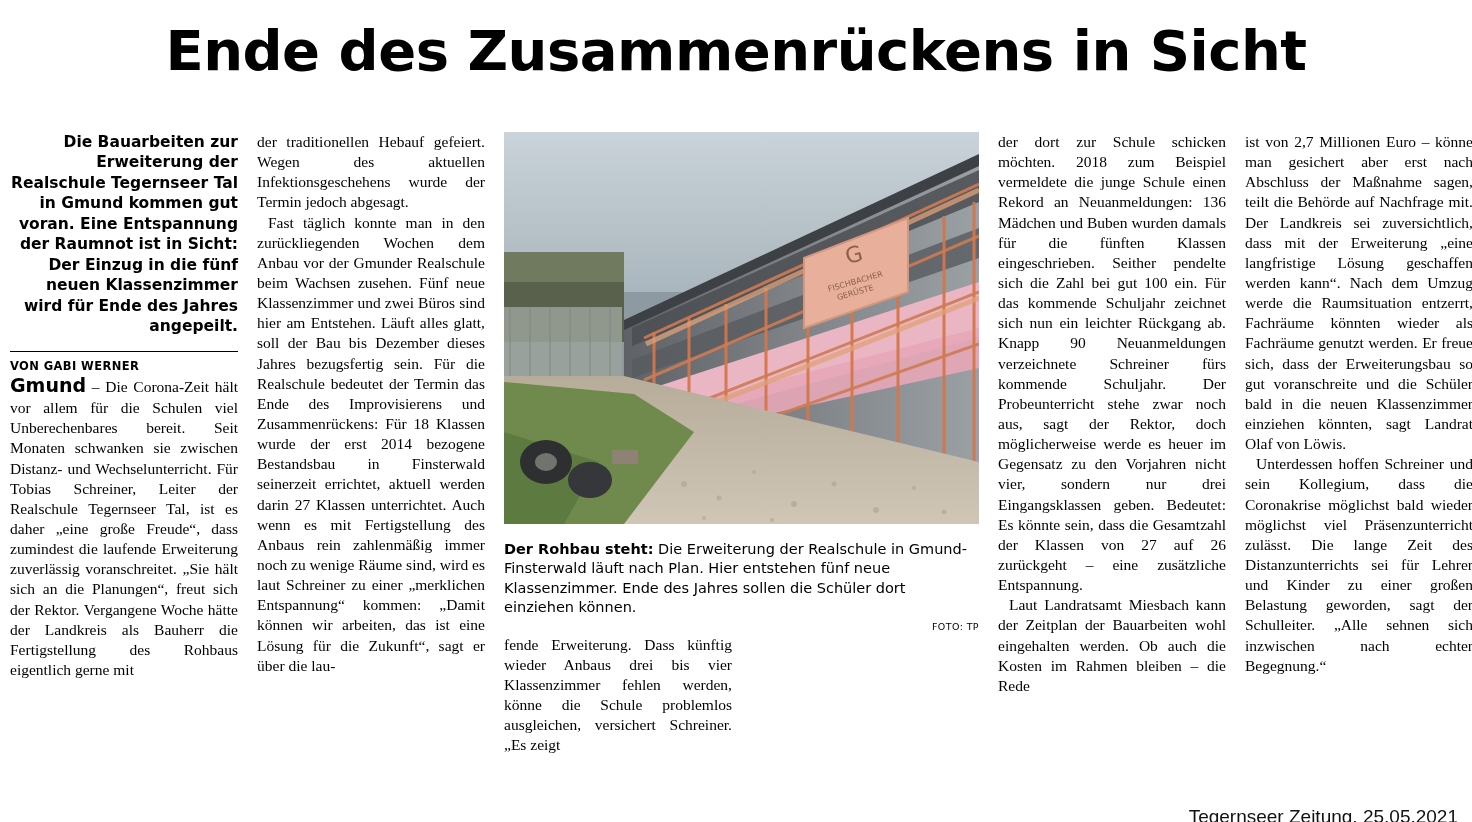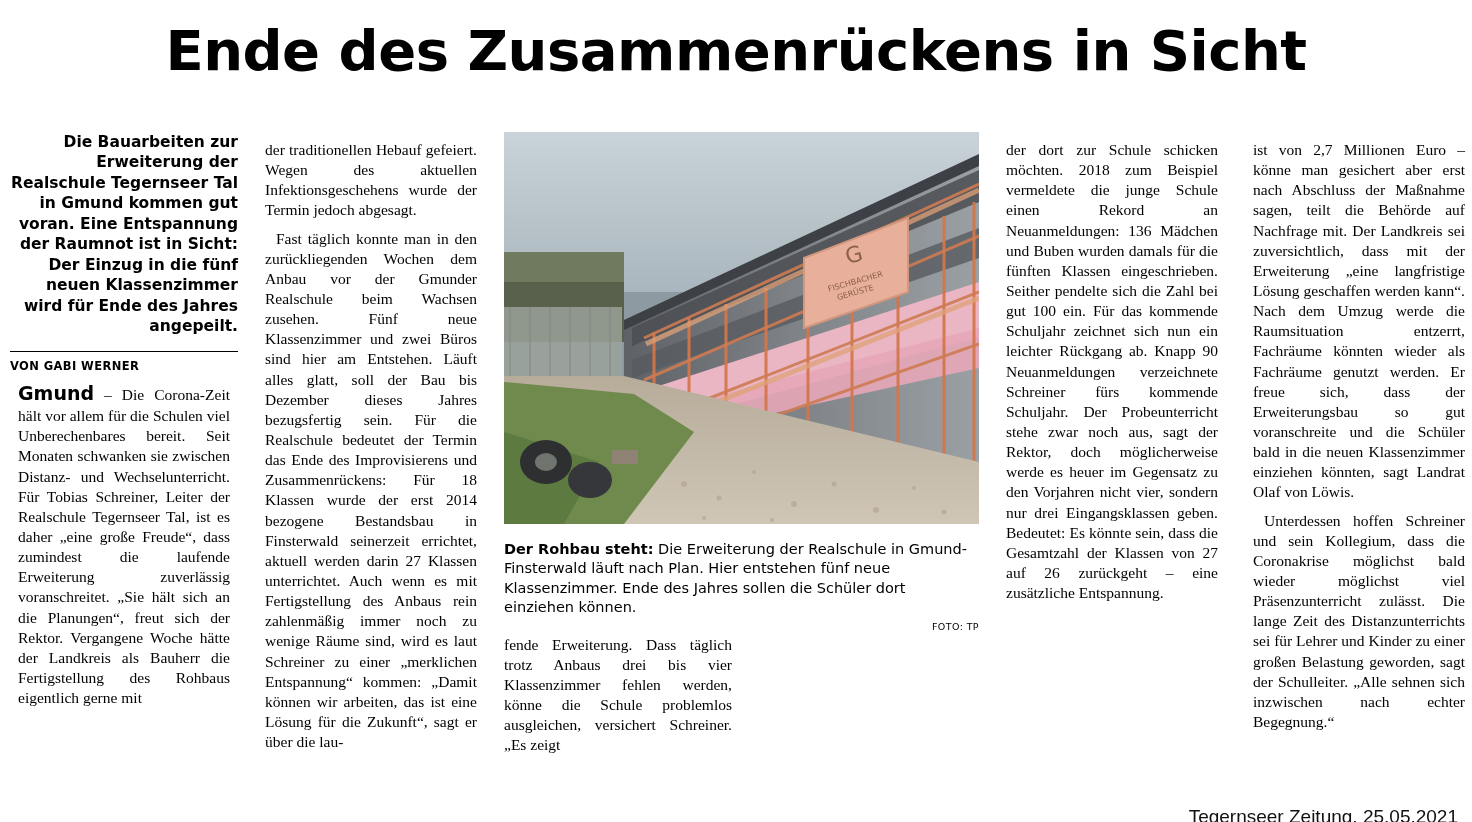--- a/index.html
+++ b/index.html
@@ -43,21 +43,21 @@
     position: absolute;
     top: 0;
     width: 232px;
     font-size: 15.5px;
     line-height: 1.30;
     text-align: justify;
     hyphens: auto;
     -webkit-hyphens: auto;
   }
   .col p {
-    margin: 8px;
+    margin: 0;
     text-indent: 0;
   }
   .col p + p {
     text-indent: 11px;
   }
   .col1 { left: 0px; width: 228px; }
   .col2 { left: 247px; width: 228px; }
   .col5 { left: 988px; width: 228px; }
   .col6 { left: 1235px; width: 228px; }
 
@@ -259,26 +259,27 @@
           <rect x="108" y="318" width="26" height="14" fill="#8e8274"></rect>
         </svg>
       </div>
       <div class="caption">
         <b>Der Rohbau steht:</b><span> Die Erweiterung der Realschule in Gmund-Finsterwald läuft nach Plan. Hier entstehen fünf neue Klassenzimmer. Ende des Jahres sollen die Schüler dort einziehen können.</span>
       </div>
       <div class="credit">FOTO: TP</div>
     </div>
 
     <div class="after-photo ap3">
-      <p>fende Erweiterung. Dass täglich trotz Anbaus drei bis vier Klassenzimmer fehlen werden, könne die Schule problemlos ausgleichen, versichert Schreiner. „Es zeigt</p>
+      <p>fende Erweiterung. Dass künftig wieder Anbaus drei bis vier Klassenzimmer fehlen werden, könne die Schule problemlos ausgleichen, versichert Schreiner. „Es zeigt</p>
     </div>
 
 
     <div class="col col5">
       <p>der dort zur Schule schicken möchten. 2018 zum Beispiel vermeldete die junge Schule einen Rekord an Neuanmeldungen: 136 Mädchen und Buben wurden damals für die fünften Klassen eingeschrieben. Seither pendelte sich die Zahl bei gut 100 ein. Für das kommende Schuljahr zeichnet sich nun ein leichter Rückgang ab. Knapp 90 Neuanmeldungen verzeichnete Schreiner fürs kommende Schuljahr. Der Probeunterricht stehe zwar noch aus, sagt der Rektor, doch möglicherweise werde es heuer im Gegensatz zu den Vorjahren nicht vier, sondern nur drei Eingangsklassen geben. Bedeutet: Es könnte sein, dass die Gesamtzahl der Klassen von 27 auf 26 zurückgeht – eine zusätzliche Entspannung.</p>
+      <p>Laut Landratsamt Miesbach kann der Zeitplan der Bauarbeiten wohl eingehalten werden. Ob auch die Kosten im Rahmen bleiben – die Rede</p>
     </div>
 
     <div class="col col6">
       <p>ist von 2,7 Millionen Euro – könne man gesichert aber erst nach Abschluss der Maßnahme sagen, teilt die Behörde auf Nachfrage mit. Der Landkreis sei zuversichtlich, dass mit der Erweiterung „eine langfristige Lösung geschaffen werden kann“. Nach dem Umzug werde die Raumsituation entzerrt, Fachräume könnten wieder als Fachräume genutzt werden. Er freue sich, dass der Erweiterungsbau so gut voranschreite und die Schüler bald in die neuen Klassenzimmer einziehen könnten, sagt Landrat Olaf von Löwis.</p>
       <p>Unterdessen hoffen Schreiner und sein Kollegium, dass die Coronakrise möglichst bald wieder möglichst viel Präsenzunterricht zulässt. Die lange Zeit des Distanzunterrichts sei für Lehrer und Kinder zu einer großen Belastung geworden, sagt der Schulleiter. „Alle sehnen sich inzwischen nach echter Begegnung.“</p>
     </div>
 
   </div>
 
   <div class="source">Tegernseer Zeitung, 25.05.2021</div>

